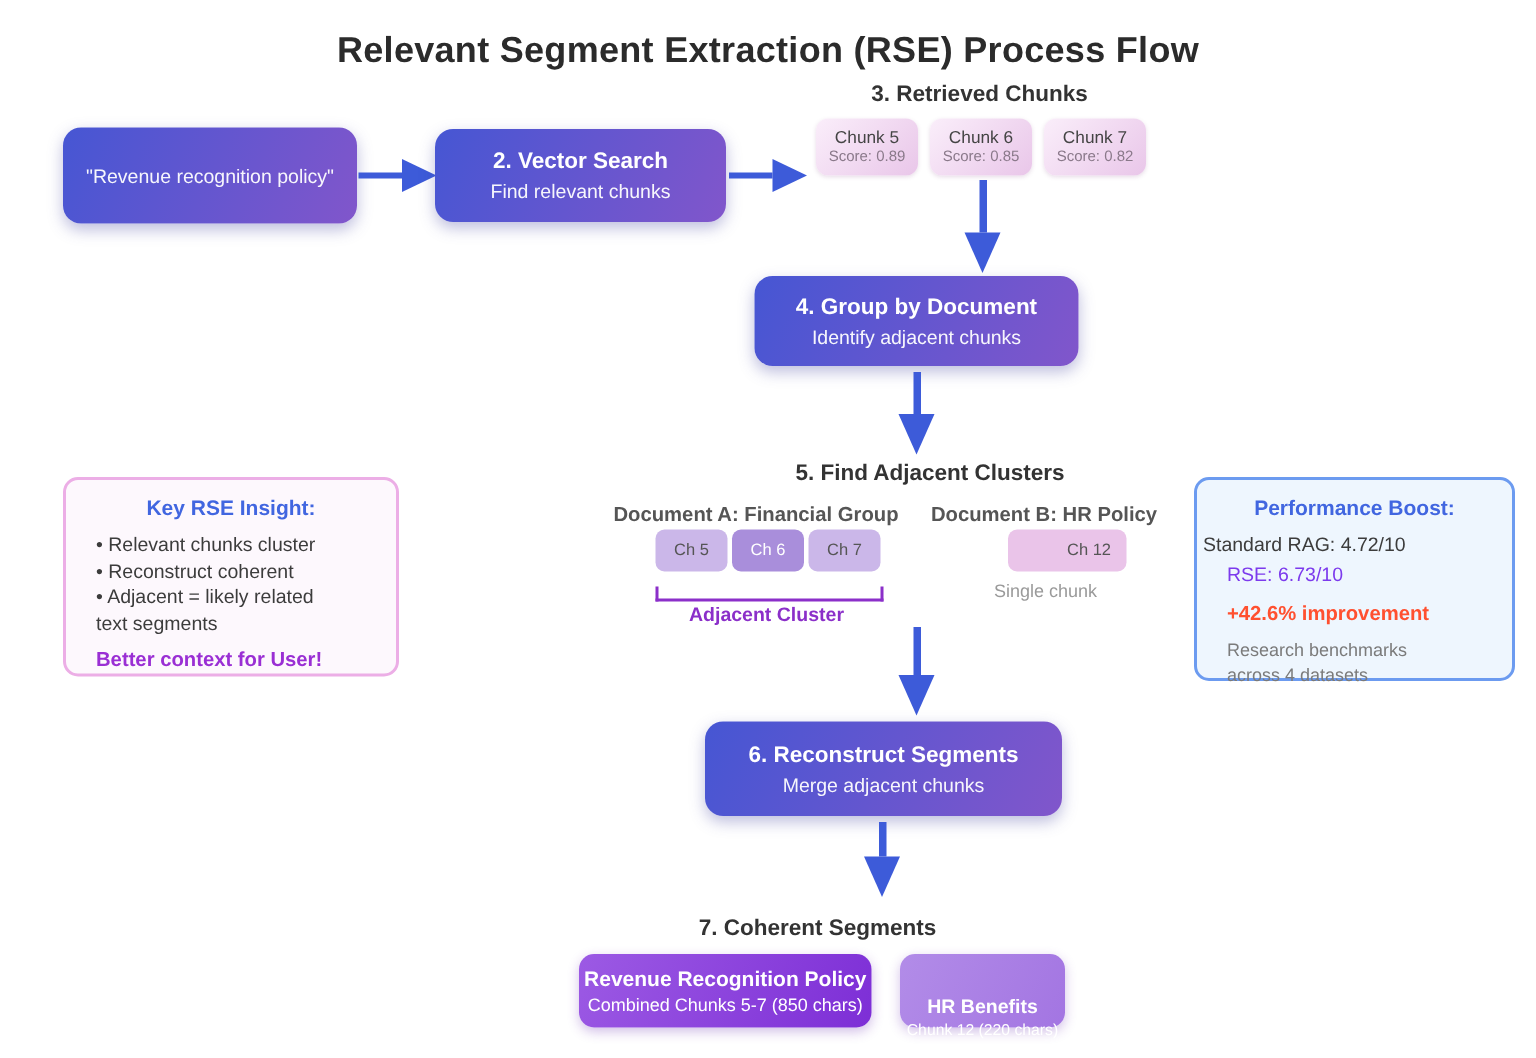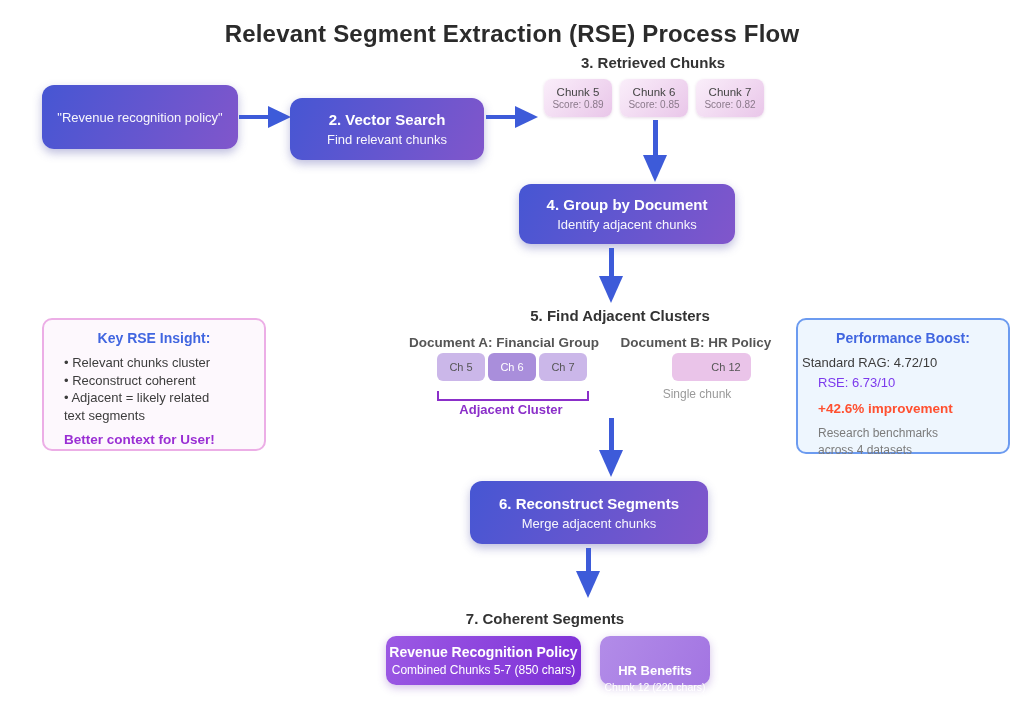--- a/index.html
+++ b/index.html
@@ -100,21 +100,21 @@
 
   <div class="step-box" style="left:42px; top:85px; width:196px; height:64px;">
     <div class="step-sub">"Revenue recognition policy"</div>
   </div>
 
   <div class="h-arrow" style="left:239px; top:106px; width:52px;">
     <div class="h-line"></div>
       <div class="h-head"></div>
   </div>
 
-  <div class="step-box" style="left:290px; top:86px; width:194px; height:62px;margin-top:12px;">
+  <div class="step-box" style="left:290px; top:86px; width:194px; height:62px;">
     <div class="step-title">2. Vector Search</div>
     <div class="step-sub">Find relevant chunks</div>
   </div>
 
   <div class="h-arrow" style="left:486px; top:106px; width:52px;">
     <div class="h-line"></div>
       <div class="h-head"></div>
   </div>
 
   <div class="sec-heading" style="left:653px; top:54px;">3. Retrieved Chunks</div>
@@ -131,21 +131,21 @@
       <div class="chunk-name">Chunk 7</div>
       <div class="chunk-score">Score: 0.82</div>
     </div>
   </div>
 
   <div class="v-arrow" style="left:643px; top:120px; height:62px;">
     <div class="v-line"></div>
       <div class="v-head"></div>
   </div>
 
-  <div class="step-box" style="left:503px; top:184px; width:216px; height:60px;margin-left:16px;">
+  <div class="step-box" style="left:503px; top:184px; width:216px; height:60px;">
     <div class="step-title">4. Group by Document</div>
     <div class="step-sub">Identify adjacent chunks</div>
   </div>
 
   <div class="v-arrow" style="left:599px; top:248px; height:55px;">
     <div class="v-line"></div>
       <div class="v-head"></div>
   </div>
 
   <div class="sec-heading" style="left:620px; top:307px;">5. Find Adjacent Clusters</div>

